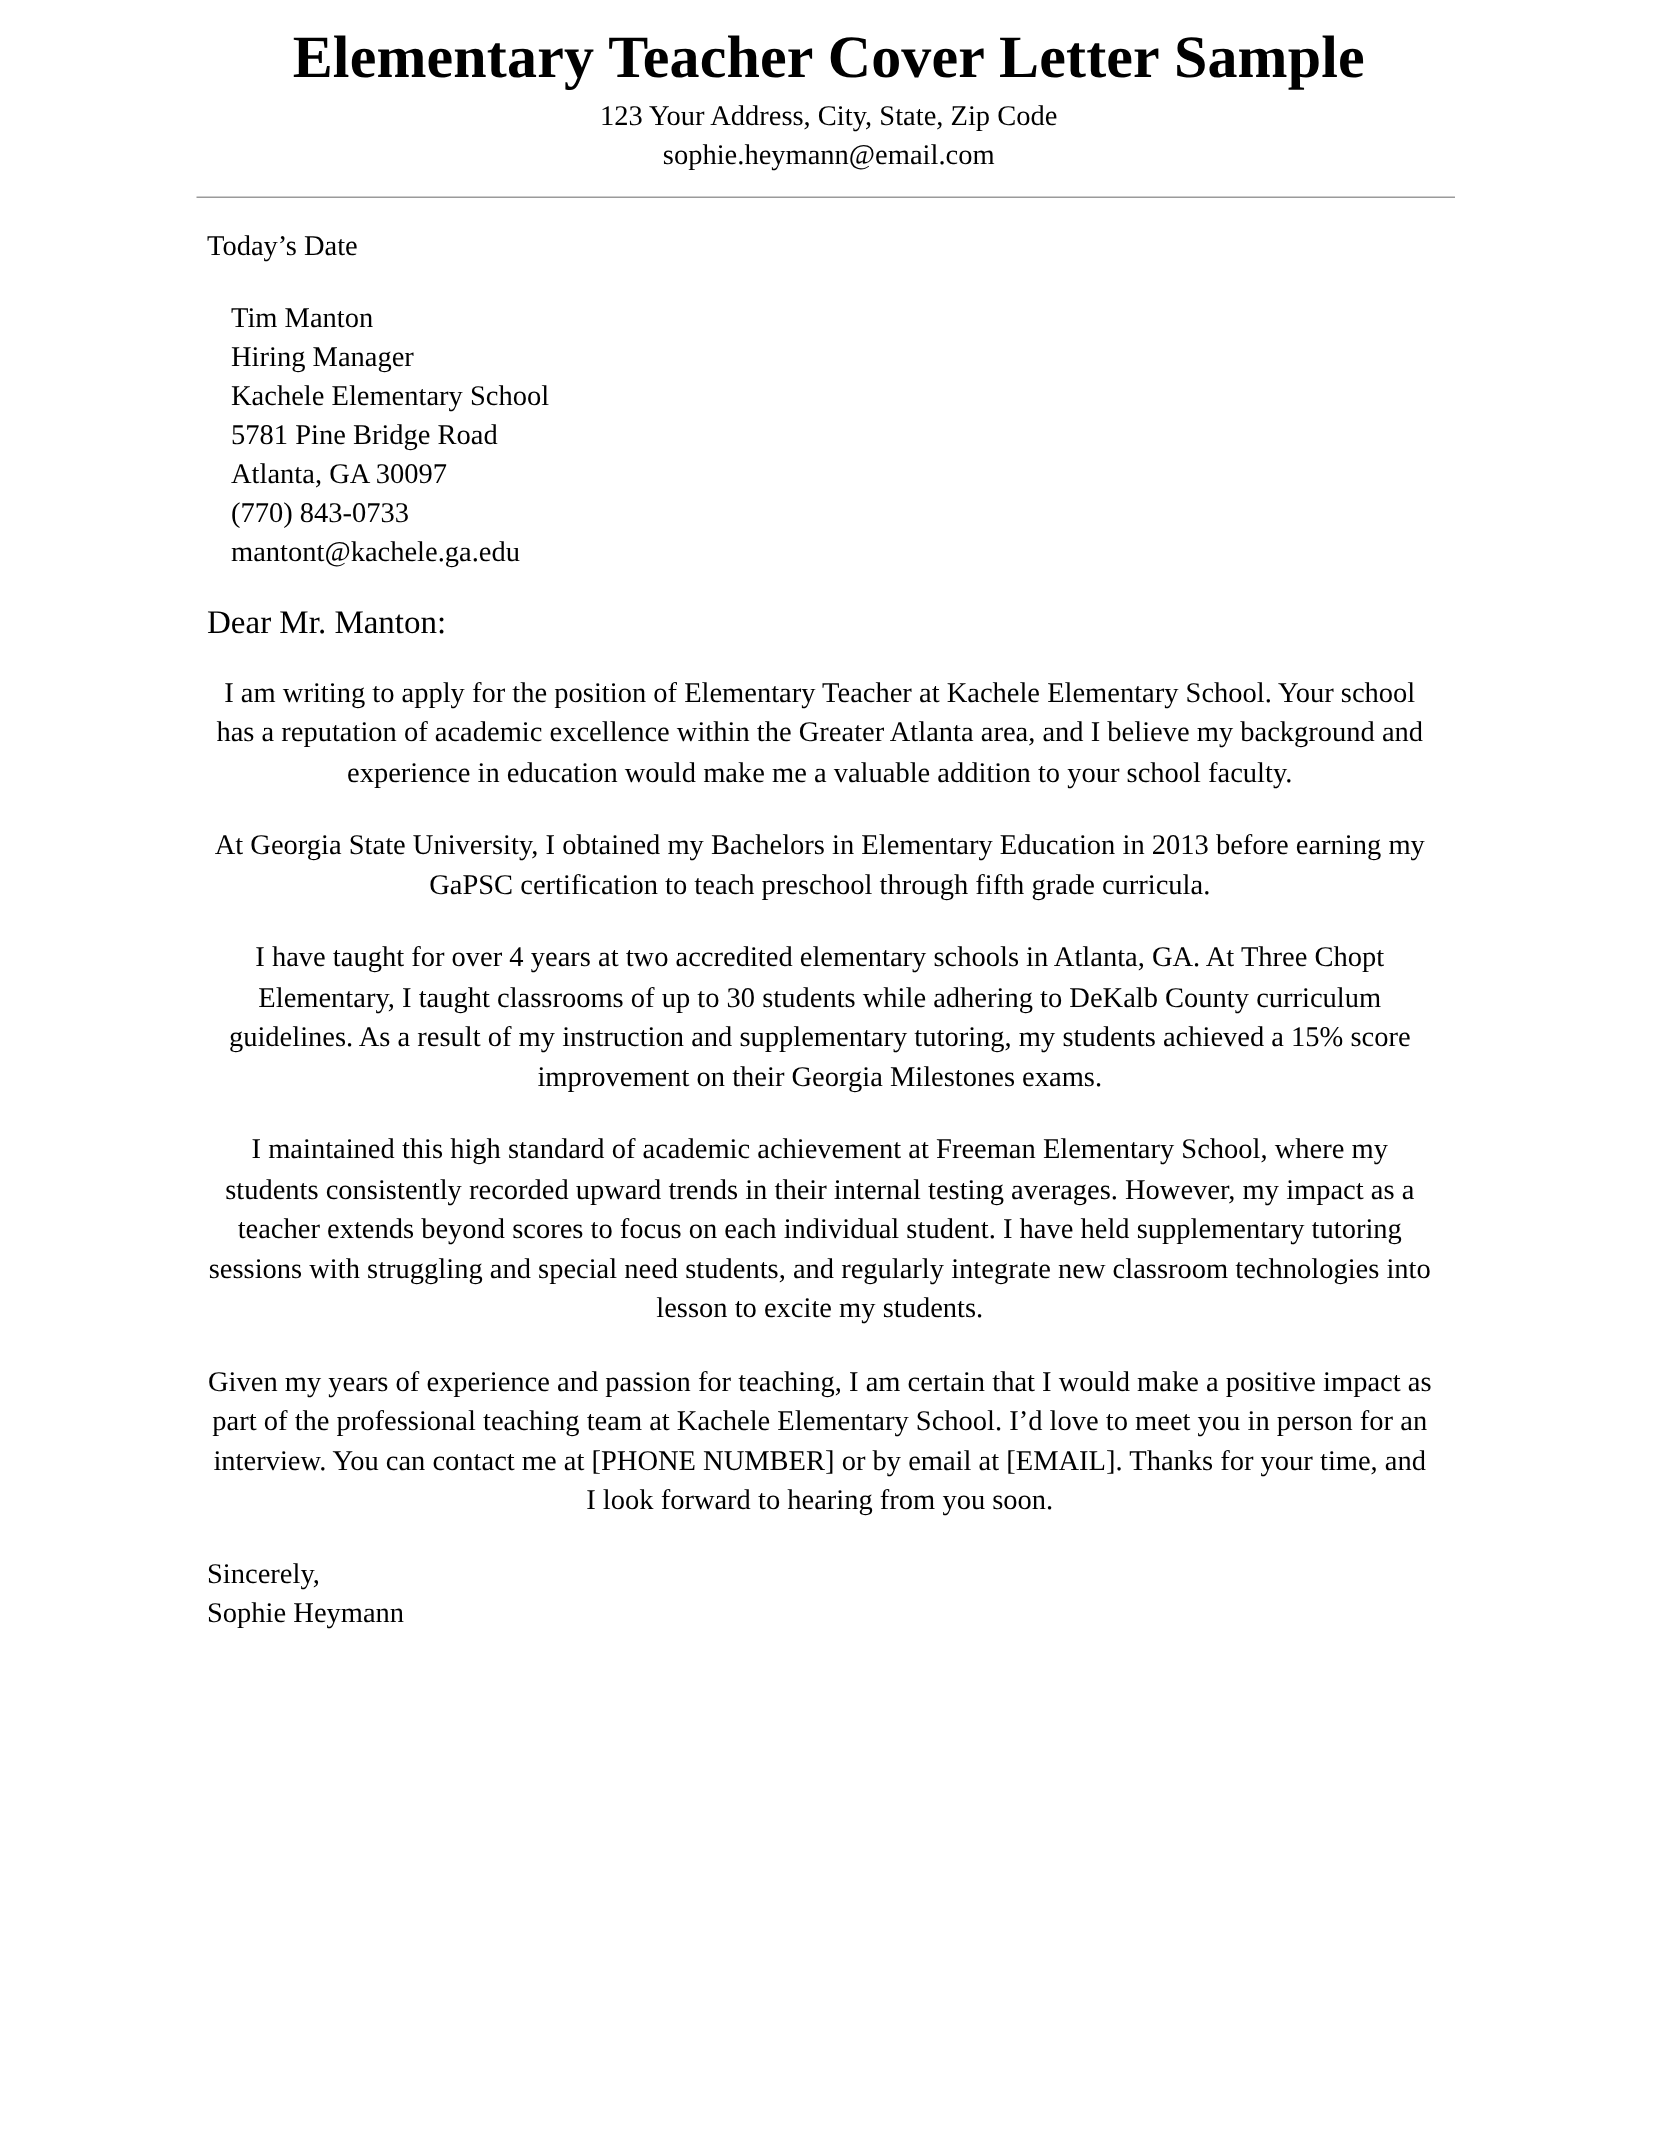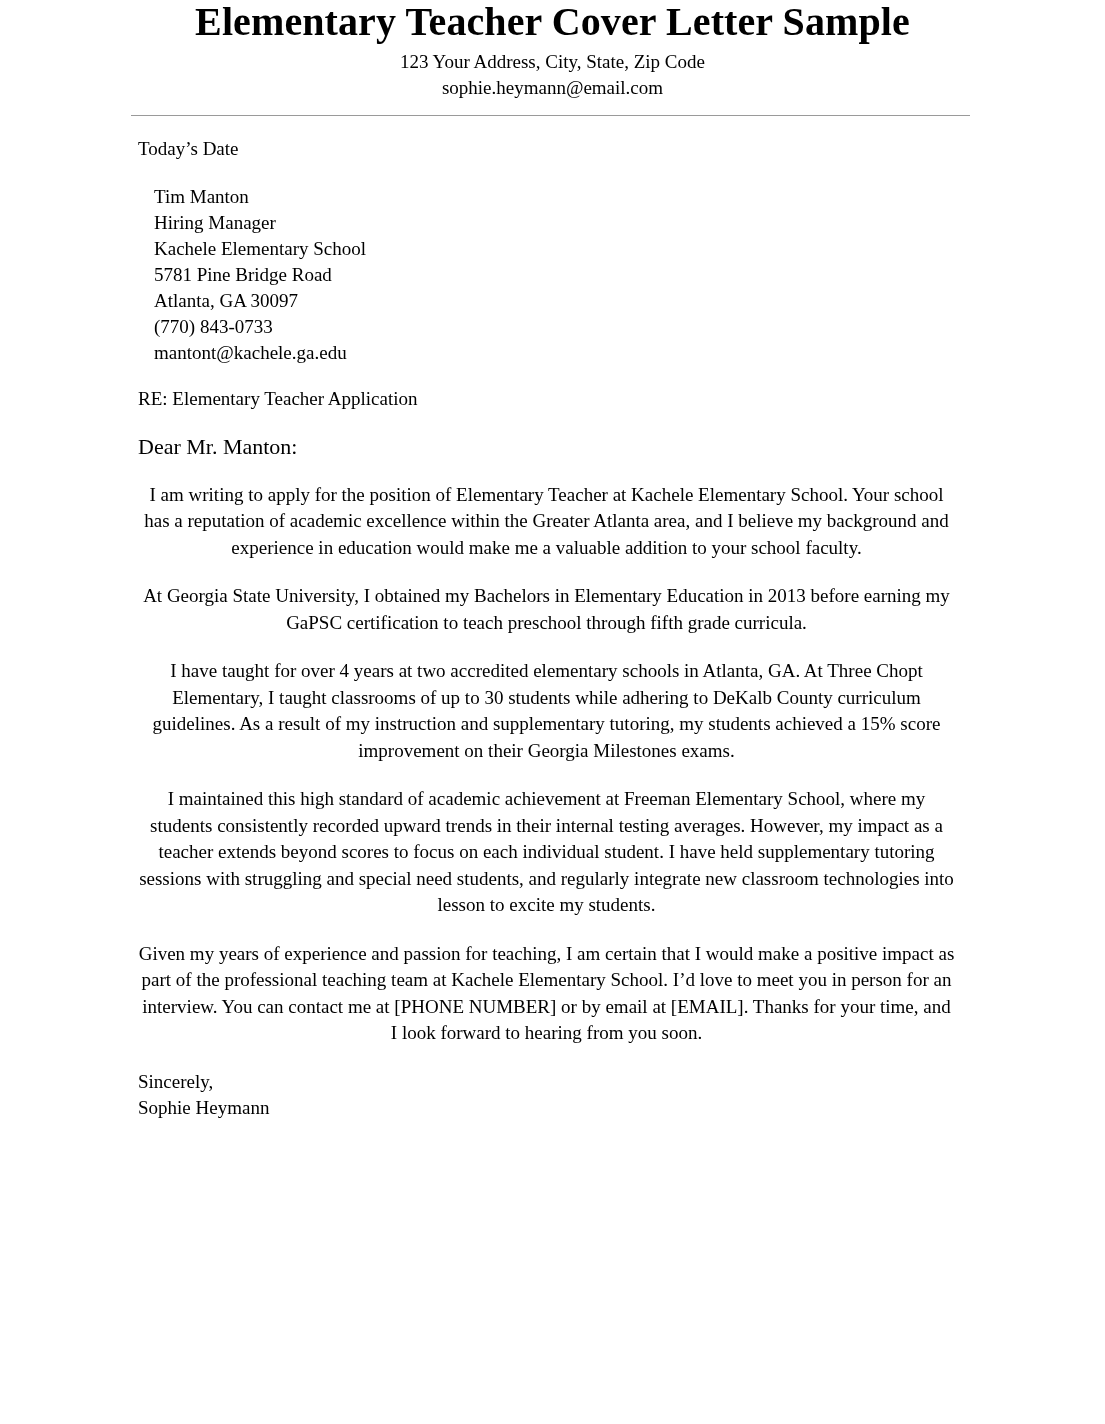--- a/index.html
+++ b/index.html
@@ -20,20 +20,21 @@
     width: 1105px;
     height: 1424px;
     background: #ffffff;
     box-sizing: border-box;
     padding: 0;
     overflow: hidden;
   }
 
   .letterhead {
     text-align: center;
+    margin-top: 16px;
   }
 
   .doc-title {
     font-size: 40px;
     font-weight: bold;
     line-height: 1.12;
     letter-spacing: 0.1px;
     margin: 0 0 4px 0;
     font-family: "Liberation Serif", "DejaVu Serif", serif;
   }
@@ -120,21 +121,20 @@
     <div class="recipient-block">
       <span class="addr-line">Tim Manton</span>
       <span class="addr-line">Hiring Manager</span>
       <span class="addr-line">Kachele Elementary School</span>
       <span class="addr-line">5781 Pine Bridge Road</span>
       <span class="addr-line">Atlanta, GA 30097</span>
       <span class="addr-line">(770) 843-0733</span>
       <span class="addr-line">mantont@kachele.ga.edu</span>
     </div>
 
-    <p class="subject-line">RE: Elementary Teacher Application</p>
 
     <p class="salutation">Dear Mr. Manton:</p>
 
     <p class="body-paragraph">I am writing to apply for the position of Elementary Teacher at Kachele Elementary School. Your school has a reputation of academic excellence within the Greater Atlanta area, and I believe my background and experience in education would make me a valuable addition to your school faculty.</p>
 
     <p class="body-paragraph">At Georgia State University, I obtained my Bachelors in Elementary Education in 2013 before earning my GaPSC certification to teach preschool through fifth grade curricula.</p>
 
     <p class="body-paragraph">I have taught for over 4 years at two accredited elementary schools in Atlanta, GA. At Three Chopt Elementary, I taught classrooms of up to 30 students while adhering to DeKalb County curriculum guidelines. As a result of my instruction and supplementary tutoring, my students achieved a 15% score improvement on their Georgia Milestones exams.</p>
 
     <p class="body-paragraph">I maintained this high standard of academic achievement at Freeman Elementary School, where my students consistently recorded upward trends in their internal testing averages. However, my impact as a teacher extends beyond scores to focus on each individual student. I have held supplementary tutoring sessions with struggling and special need students, and regularly integrate new classroom technologies into lesson to excite my students.</p>

